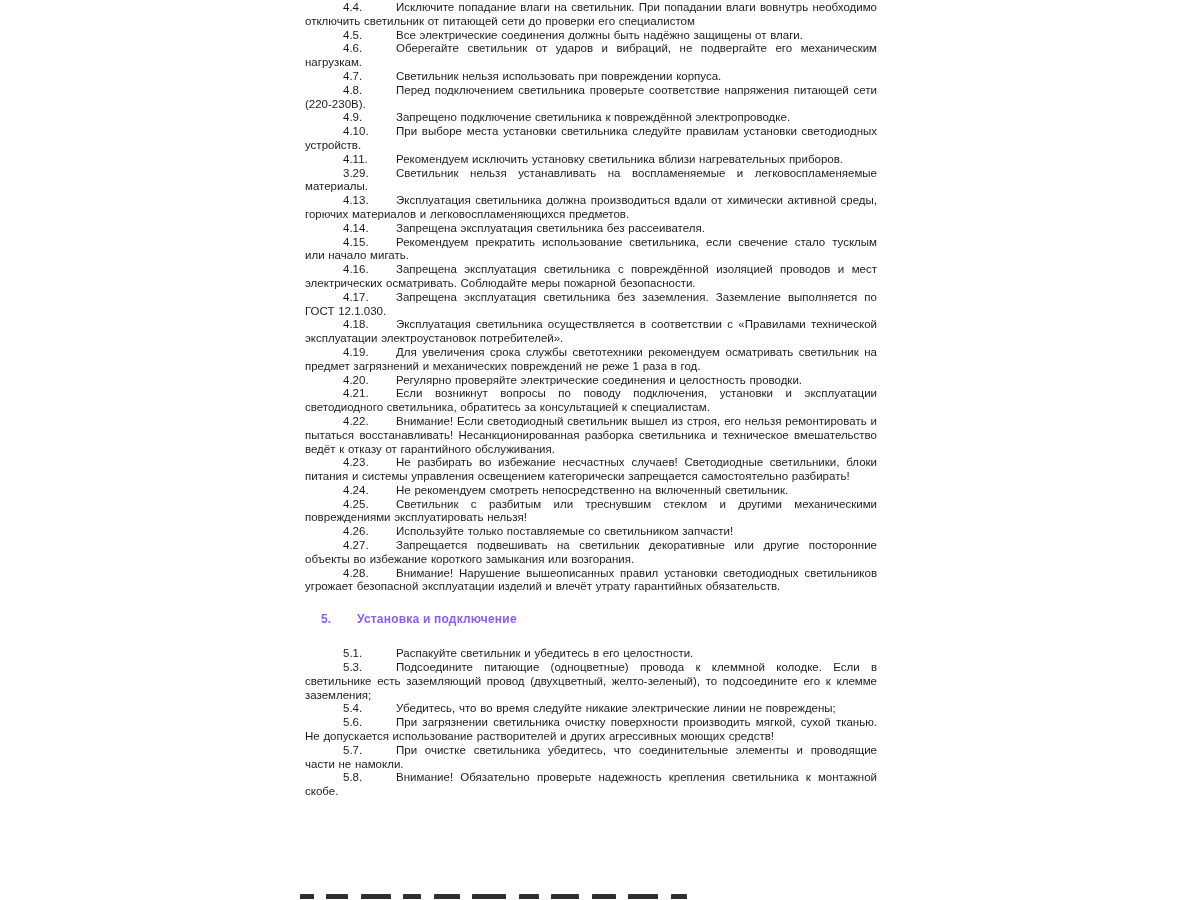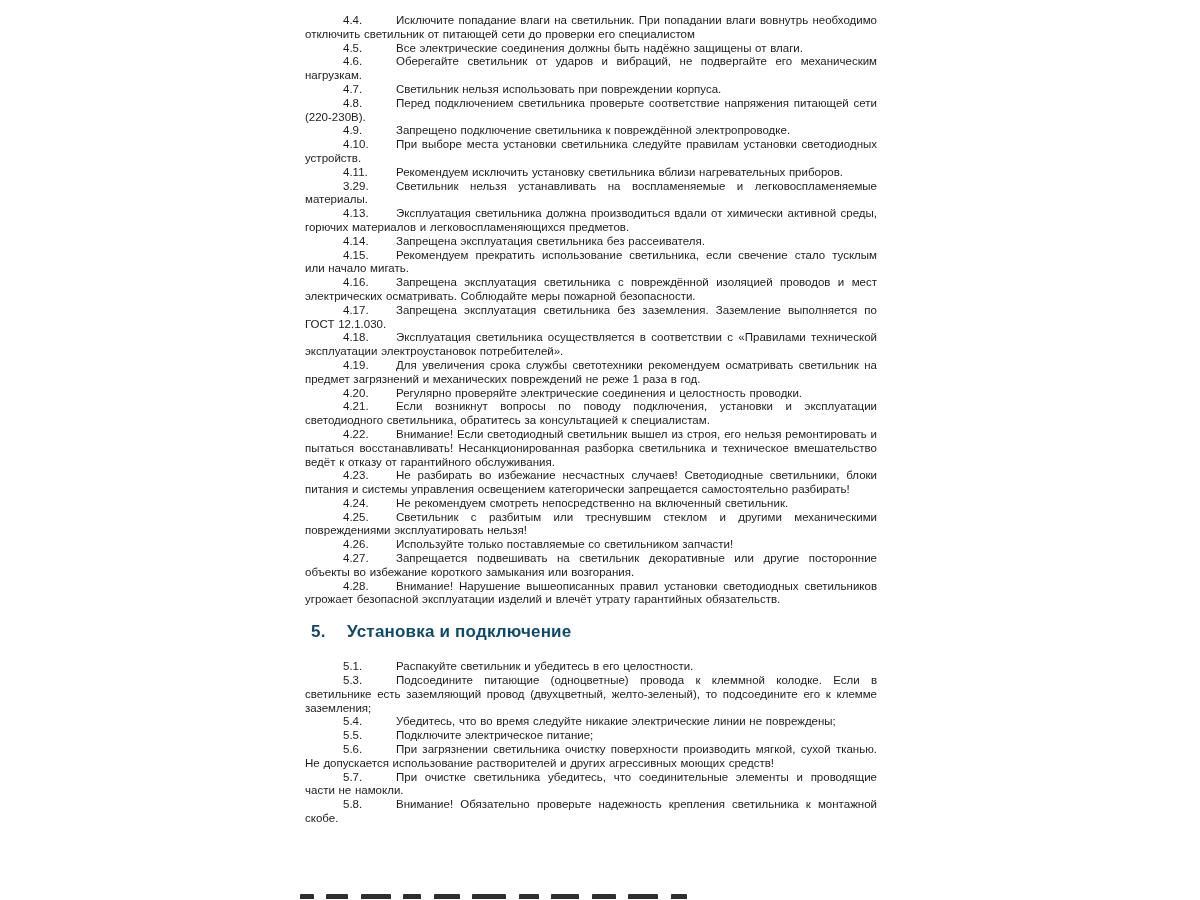--- a/index.html
+++ b/index.html
@@ -13,46 +13,46 @@
   .page {
     position: relative;
     width: 1200px;
     height: 900px;
     background: #ffffff;
     font-family: "Liberation Sans", sans-serif;
   }
   .text-column {
     position: absolute;
     left: 305px;
-    top: 14px;
+    top: 1px;
     width: 572px;
     color: #1c1c1c;
     filter: blur(0.3px);
   }
   p.item {
     margin: 0;
     padding: 0;
     font-size: 11.5px;
     line-height: 13.8px;
     text-align: justify;
     text-indent: 38px;
     word-spacing: 0.5px;
   }
   p.item .num {
     display: inline-block;
     min-width: 53px;
     text-indent: 0;
   }
   h2.section-heading {
-    margin: 16px 0 19px 6px;
+    margin: 16px 0 19px 16px;
     padding: 0;
-    font-size: 17px;
+    font-size: 12px;
     line-height: 18px;
     font-weight: bold;
-    color: #0c4a6e;
+    color: #8b5cf6;
     letter-spacing: 0.2px;
   }
   h2.section-heading .h-num {
     display: inline-block;
     min-width: 36px;
   }
   .cutoff-fragment {
     position: absolute;
     left: 300px;
     top: 894px;
@@ -135,21 +135,20 @@
 
     <div>
 
         <p class="item"><span class="num">5.1.</span><span>Распакуйте светильник и убедитесь в его целостности.</span></p>
 
 
         <p class="item"><span class="num">5.3.</span><span>Подсоедините питающие (одноцветные) провода к клеммной колодке. Если в светильнике есть заземляющий провод (двухцветный, желто-зеленый), то подсоедините его к клемме заземления;</span></p>
 
         <p class="item"><span class="num">5.4.</span><span>Убедитесь, что во время следуйте никакие электрические линии не повреждены;</span></p>
 
-        <p class="item"><span class="num">5.5.</span><span>Подключите электрическое питание;</span></p>
 
         <p class="item"><span class="num">5.6.</span><span>При загрязнении светильника очистку поверхности производить мягкой, сухой тканью. Не допускается использование растворителей и других агрессивных моющих средств!</span></p>
 
         <p class="item"><span class="num">5.7.</span><span>При очистке светильника убедитесь, что соединительные элементы и проводящие части не намокли.</span></p>
 
         <p class="item"><span class="num">5.8.</span><span>Внимание! Обязательно проверьте надежность крепления светильника к монтажной скобе.</span></p>
       </div>
 
   </div>
 

